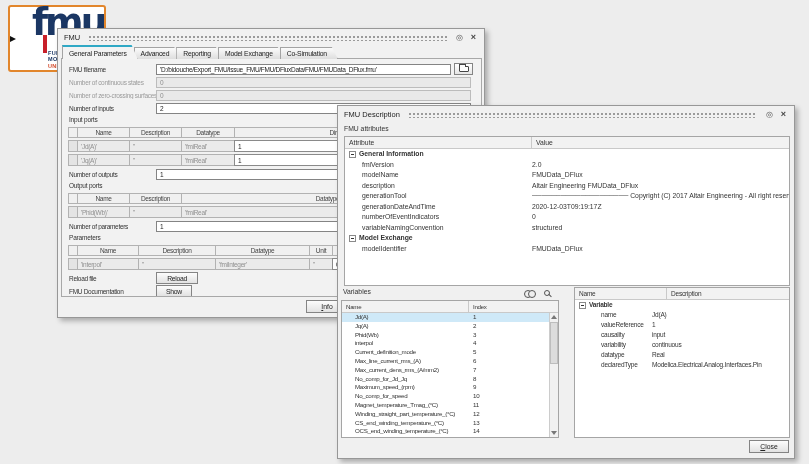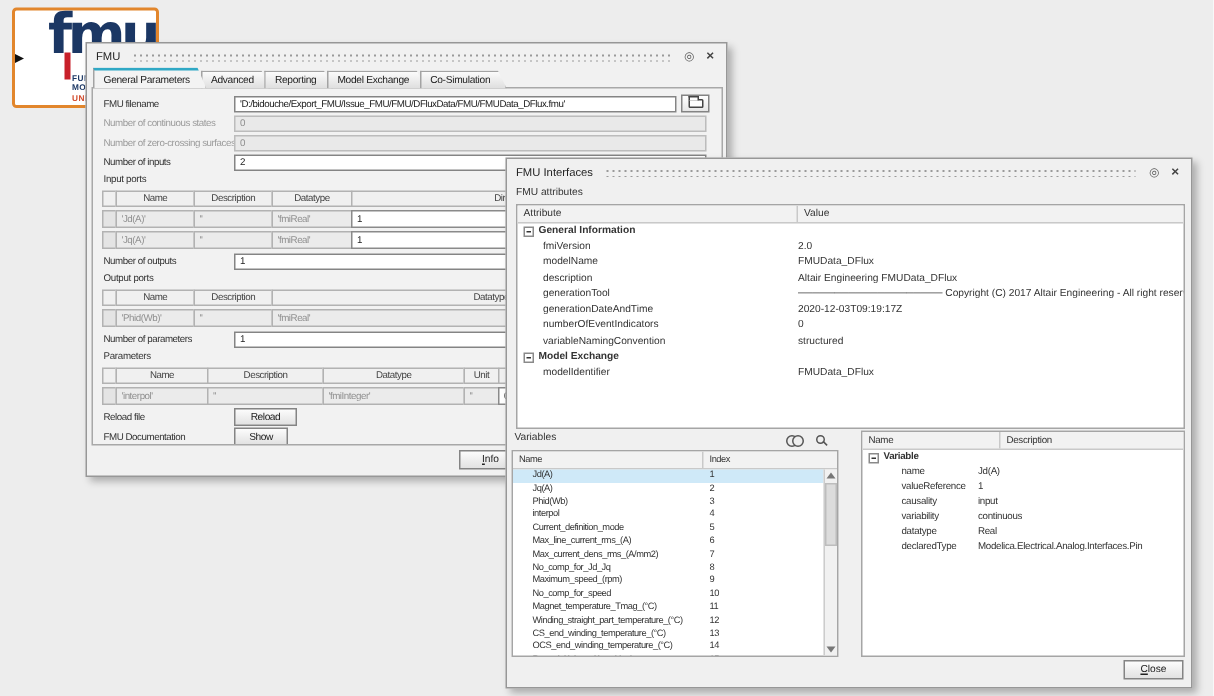--- a/index.html
+++ b/index.html
@@ -244,21 +244,21 @@
       <div class="frow">
         <span class="flabel">FMU Documentation</span>
         <span class="btn btn-show">Show</span>
       </div>
     </div>
     <div class="btn info-btn"><span class="accel">I</span><span>nfo</span></div>
   </div>
 
   <div class="dlg" id="info-dlg">
     <div class="titlebar">
-      <span class="tb-title">FMU Interfaces</span>
+      <span class="tb-title">FMU Description</span>
       <span class="tb-dots"></span>
       <span class="tb-help">◎</span>
       <span class="tb-close">×</span>
     </div>
     <div class="attrs-label">FMU attributes</div>
 
     <div class="panel attr-panel">
       <div class="phead">
         <span class="ph-attr">Attribute</span>
         <span class="ph-val">Value</span>

